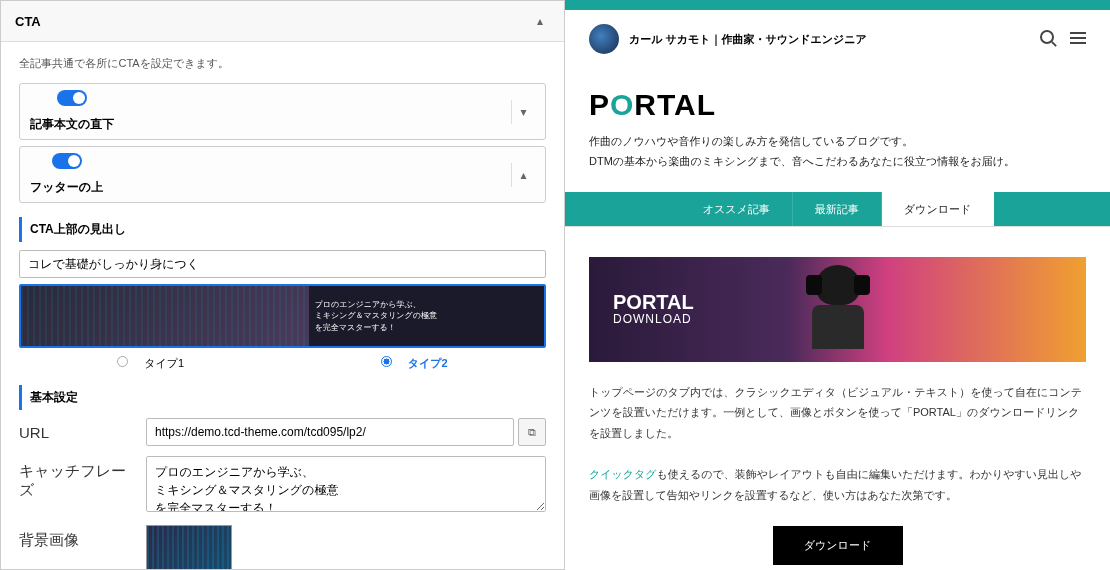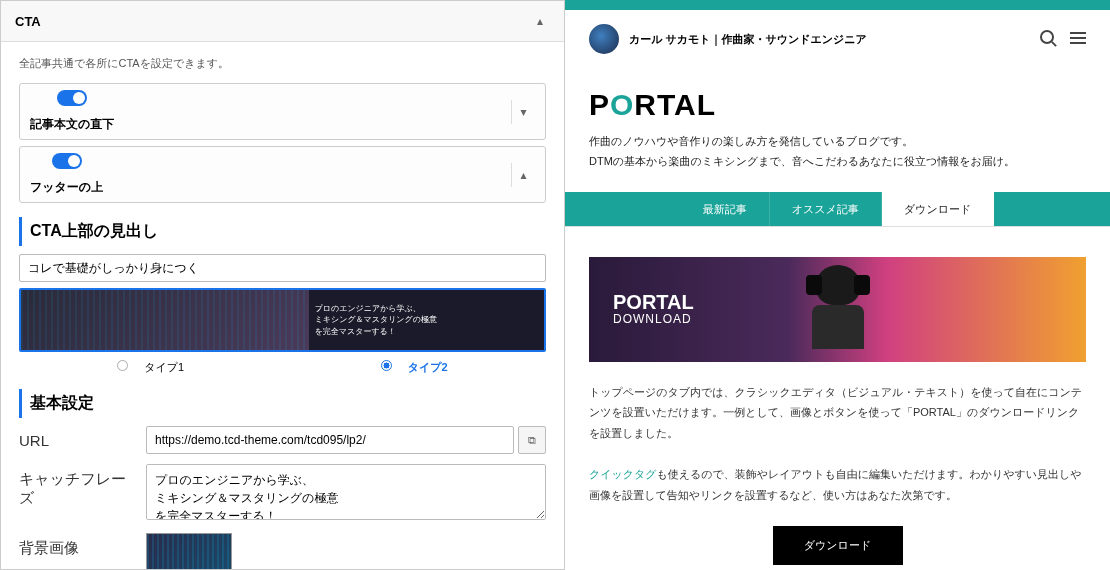--- a/index.html
+++ b/index.html
@@ -69,21 +69,21 @@
 .dropdown-caret {
   width: 24px; height: 24px;
   border-left: 1px solid #ddd;
   display: flex; align-items: center; justify-content: center;
   color: #666;
 }
 
 .section-label {
   border-left: 3px solid #1a73e8;
   padding: 4px 8px;
-  font-size: 16px;
+  font-size: 12px;
   font-weight: bold;
   margin: 14px 0 8px;
 }
 
 .text-input {
   width: 100%;
   padding: 6px 8px;
   border: 1px solid #bbb;
   border-radius: 2px;
   font-size: 12px;
@@ -334,22 +334,22 @@
       <span>P</span><span class="o">O</span><span>RTAL</span>
     </div>
     <div class="hero-desc">
       <div>作曲のノウハウや音作りの楽しみ方を発信しているブログです。</div>
       <div>DTMの基本から楽曲のミキシングまで、音へこだわるあなたに役立つ情報をお届け。</div>
     </div>
   </div>
 
   <div class="tabs-wrap">
     <div class="tabs">
+      <div class="tab">オススメ記事</div>
       <div class="tab">最新記事</div>
-      <div class="tab">オススメ記事</div>
       <div class="tab active">ダウンロード</div>
     </div>
   </div>
 
   <div class="content">
     <div class="banner">
       <div>
         <div class="banner-title">PORTAL</div>
         <div class="banner-sub">DOWNLOAD</div>
       </div>

